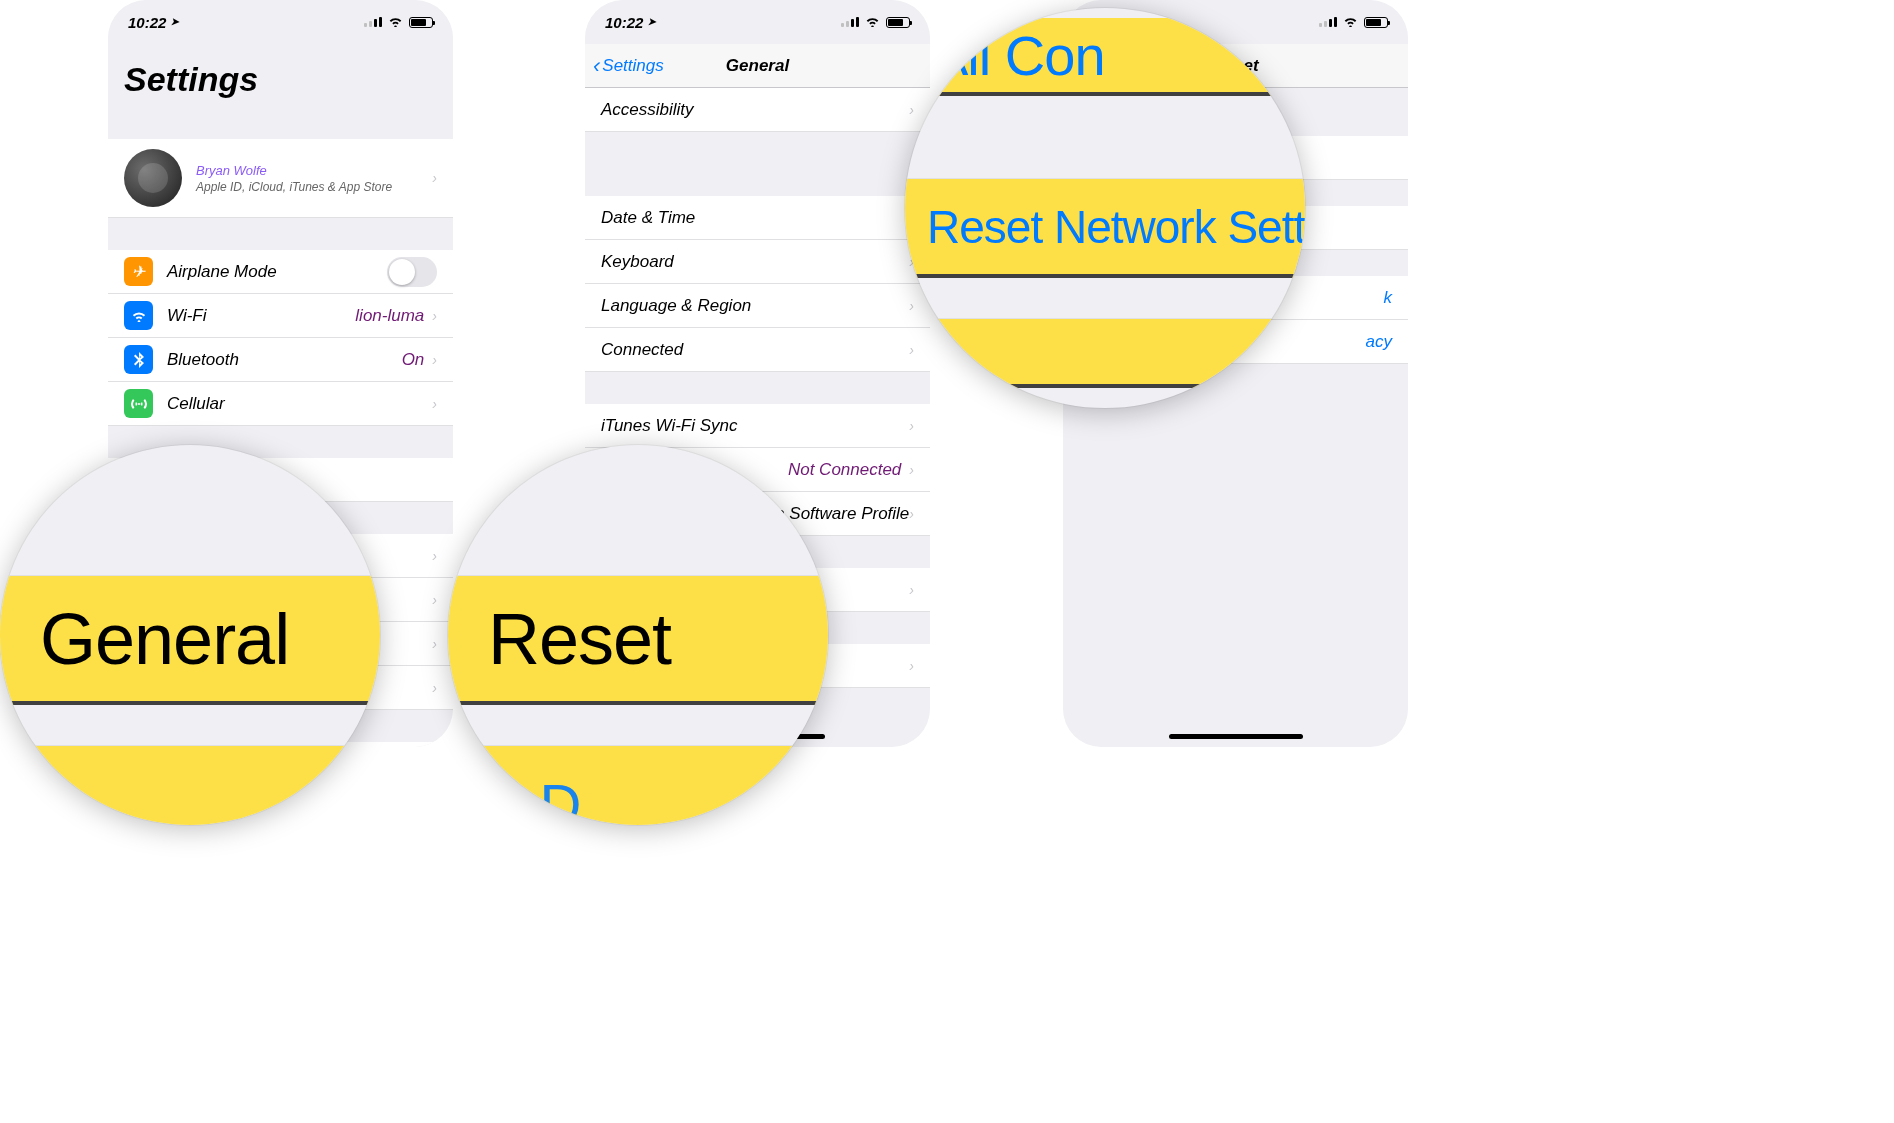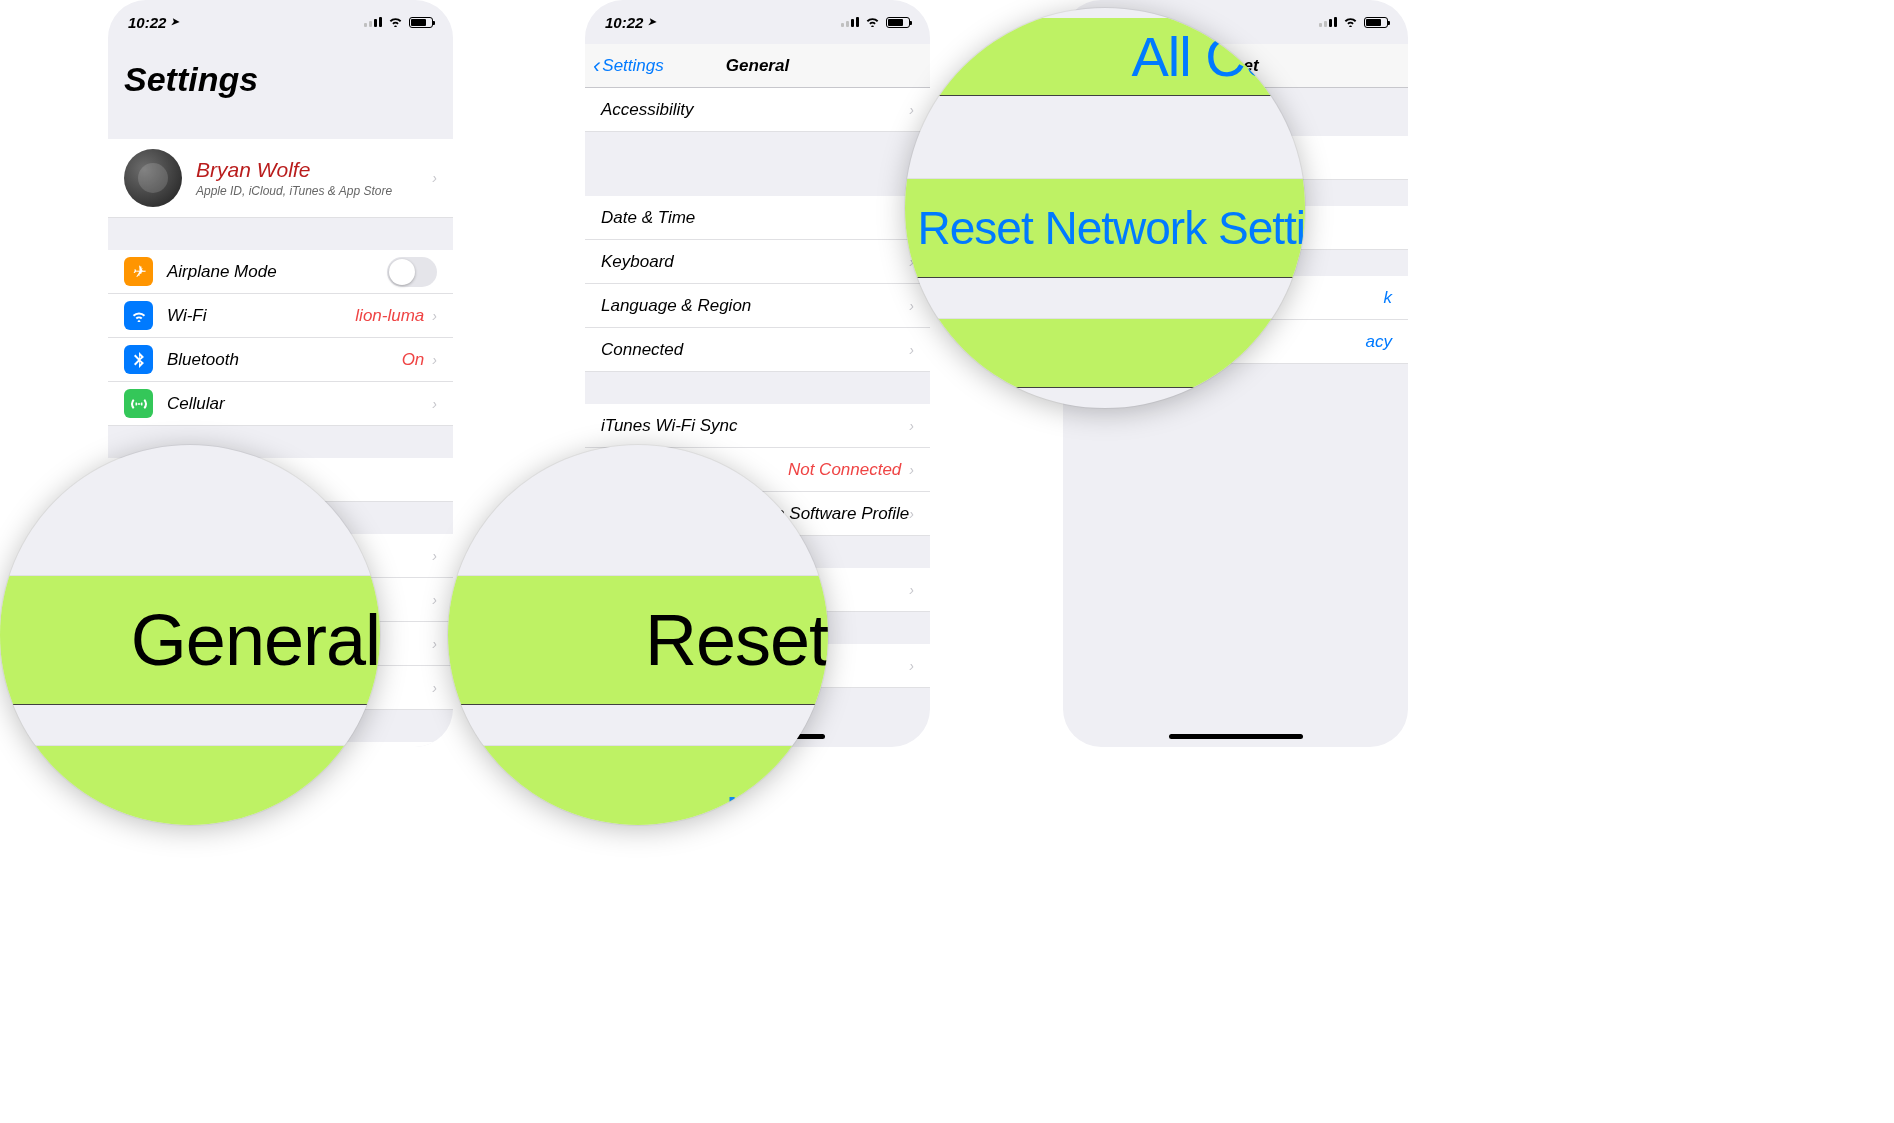--- a/index.html
+++ b/index.html
@@ -97,34 +97,34 @@
   position: relative;
 }
 .cell:first-of-type { border-top: 0.5px solid #e0e0e3; }
 .cell .icon {
   width: 29px; height: 29px; border-radius: 6px;
   margin-right: 14px;
   display: flex; align-items: center; justify-content: center;
   font-size: 16px; color: #fff;
 }
 .cell .label { flex: 1; font-size: 17px; color: #000; }
-.cell .value { font-size: 17px; color: #ef4444; margin-right: 8px; margin-left: 48px; }
+.cell .value { font-size: 17px; color: #701a75; margin-right: 8px; margin-left: 48px; }
 .cell .disclosure { color: #c7c7cc; font-size: 14px; }
 .cell.profile { min-height: 78px; padding-top: 10px; padding-bottom: 10px; }
 .avatar {
   width: 58px; height: 58px; border-radius: 50%;
   background: radial-gradient(circle at 35% 35%, #6d6d6d, #1c1c1c);
   margin-right: 14px;
   position: relative;
 }
 .avatar::after {
   content: ""; position: absolute; left: 14px; top: 14px; width: 30px; height: 30px;
   border-radius: 50%; background: rgba(255,255,255,0.15);
 }
-.profile-text .name { font-size: 21px; color: #b91c1c; }
+.profile-text .name { font-size: 13px; color: #8b5cf6; }
 .profile-text .sub { font-size: 12px; color: #666; margin-top: 2px; }
 
 .switch {
   width: 50px; height: 30px; border-radius: 15px;
   background: #e5e5ea; position: relative;
 }
 .switch .knob {
   position: absolute; left: 2px; top: 2px; width: 26px; height: 26px;
   background: #fff; border-radius: 50%; box-shadow: 0 1px 3px rgba(0,0,0,0.3);
 }
@@ -145,26 +145,25 @@
 .lens {
   position: absolute;
   border-radius: 50%;
   background: #efeff4;
   box-shadow: 0 4px 28px rgba(0,0,0,0.25), 0 0 0 1px rgba(0,0,0,0.05);
   overflow: hidden;
 }
 .lens-row {
   position: absolute;
   left: 0; right: 0;
-  background: #bef264;
+  background: #fde047;
   border-top: 1px solid #e0e0e3;
-  border-bottom: 1px solid #404040;
+  border-bottom: 4px solid #404040;
   display: flex; align-items: center;
   padding-left: 40px;
-  justify-content: flex-end;
 }
 .lens-big { font-size: 72px; color: #000; font-weight: 400; letter-spacing: -1px; }
 .lens-big.blue { color: #007aff; }
 .lens-big.cut { color: #007aff; opacity: 0.9; }
 
 
 #phone1 { left: 108px;  top: 0; }
 #phone2 { left: 585px;  top: 0; background: #efeff4; }
 #phone3 { left: 1063px; top: 0; background: #efeff4; }
 

